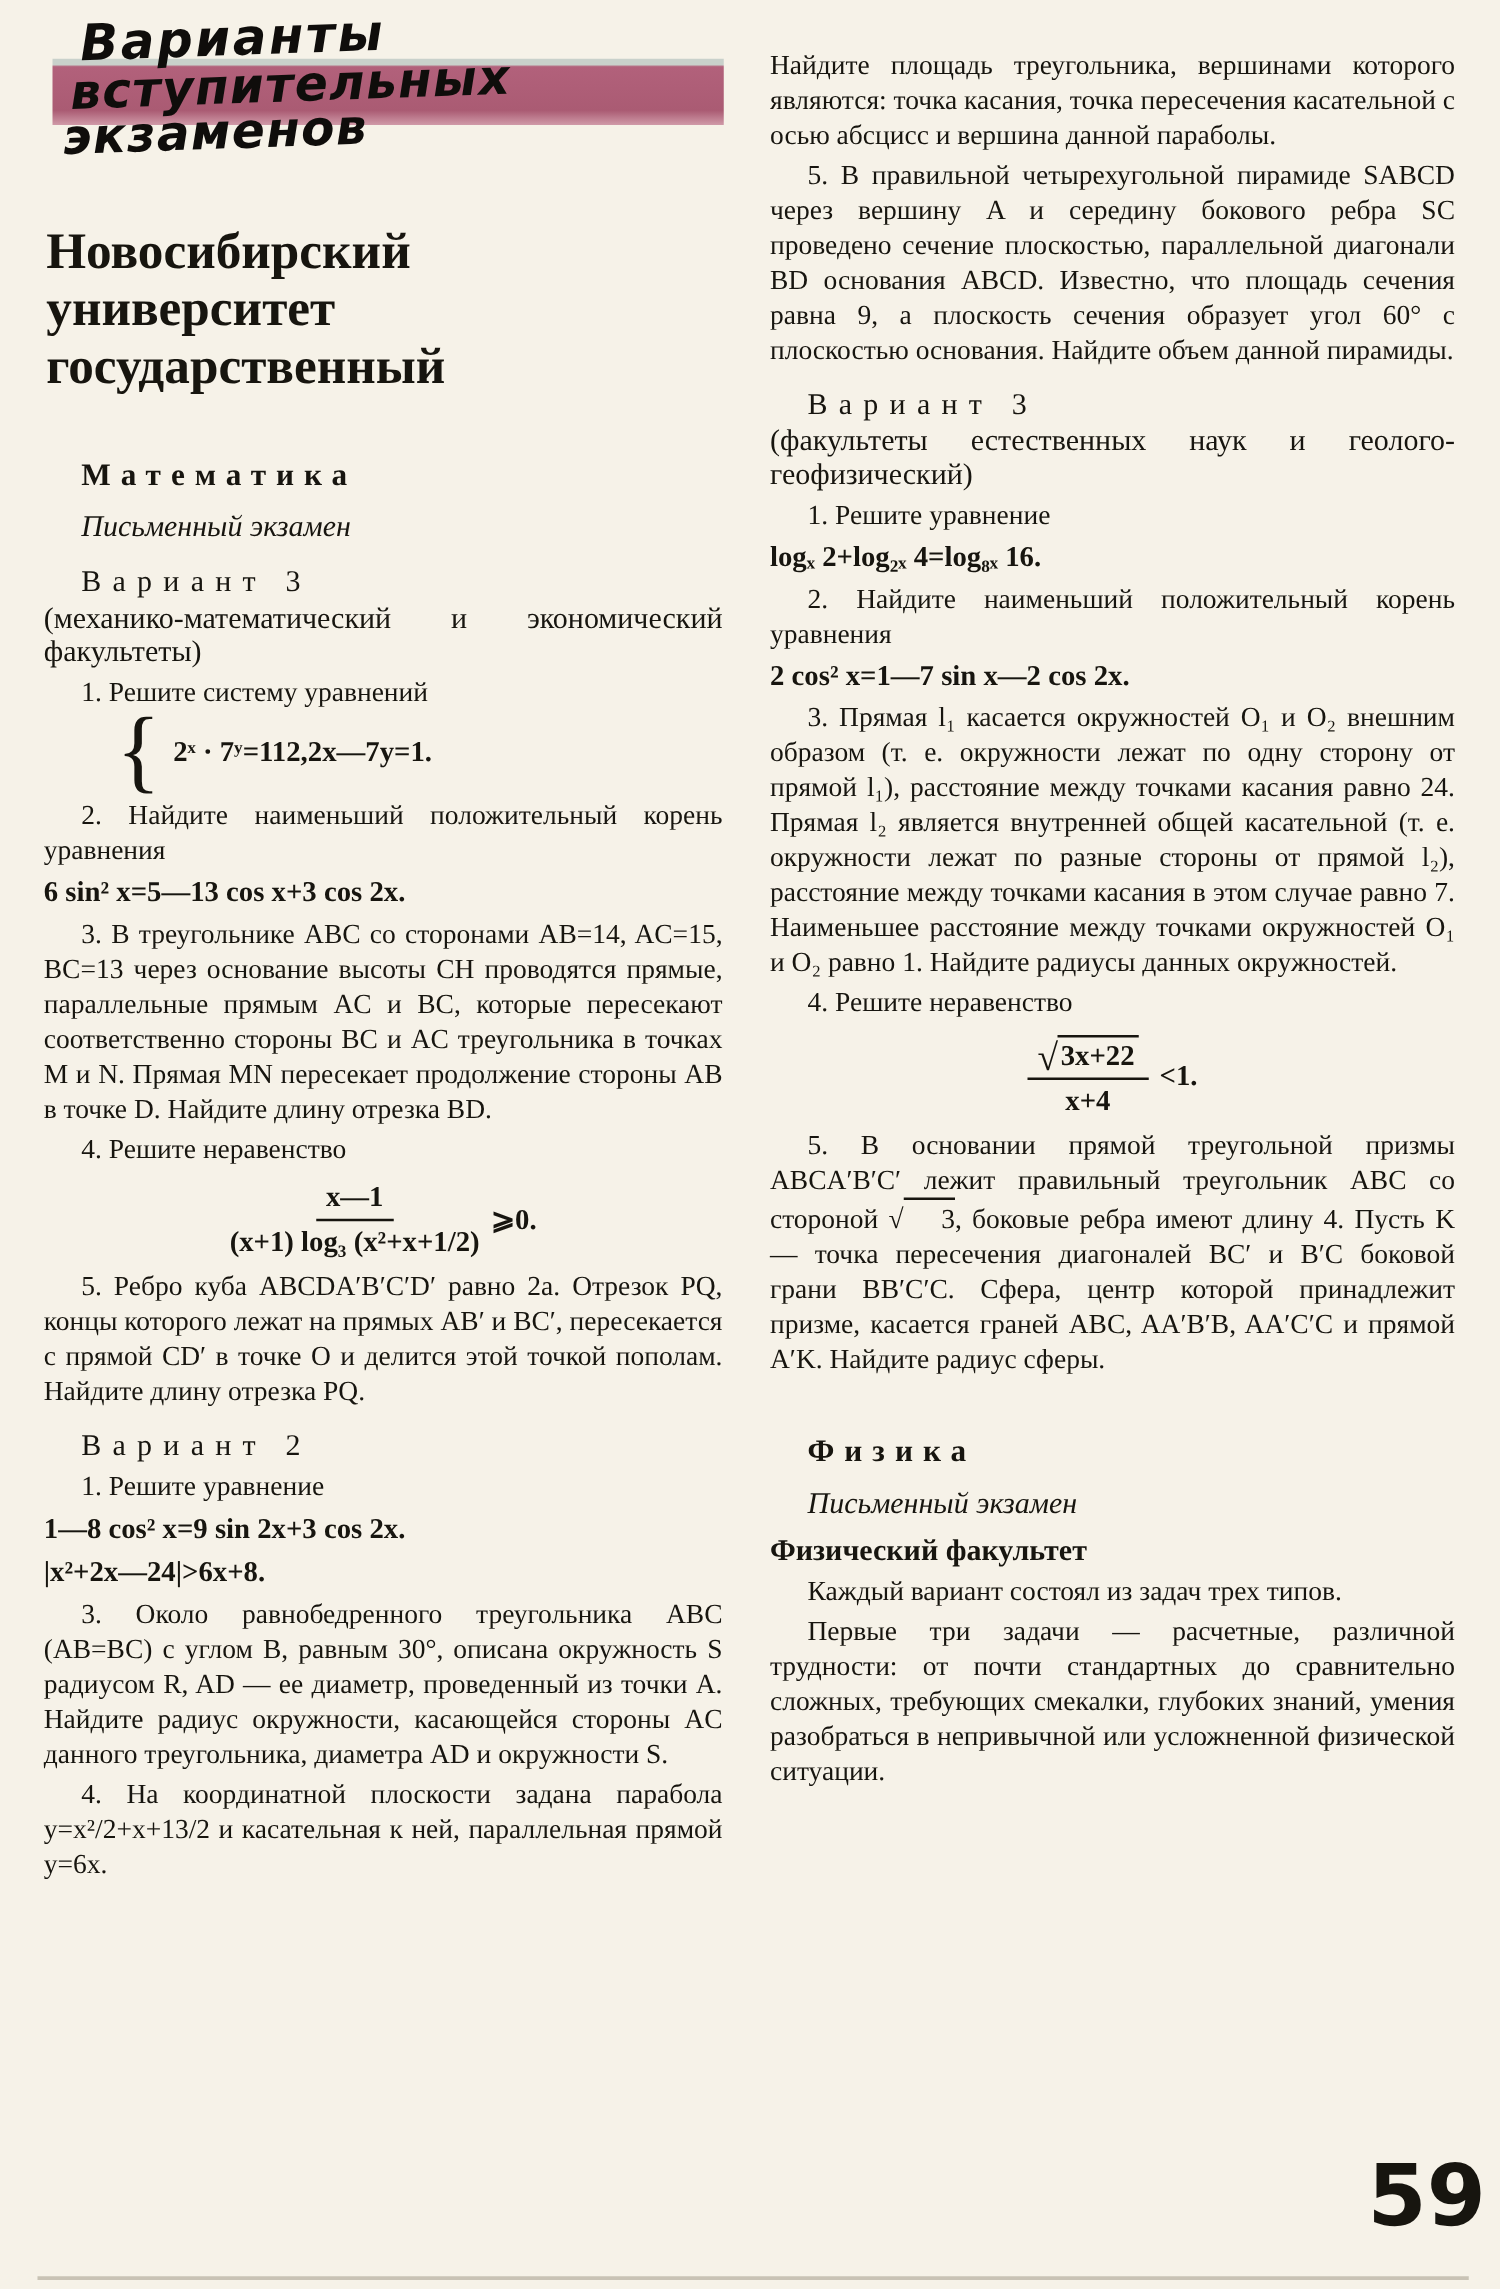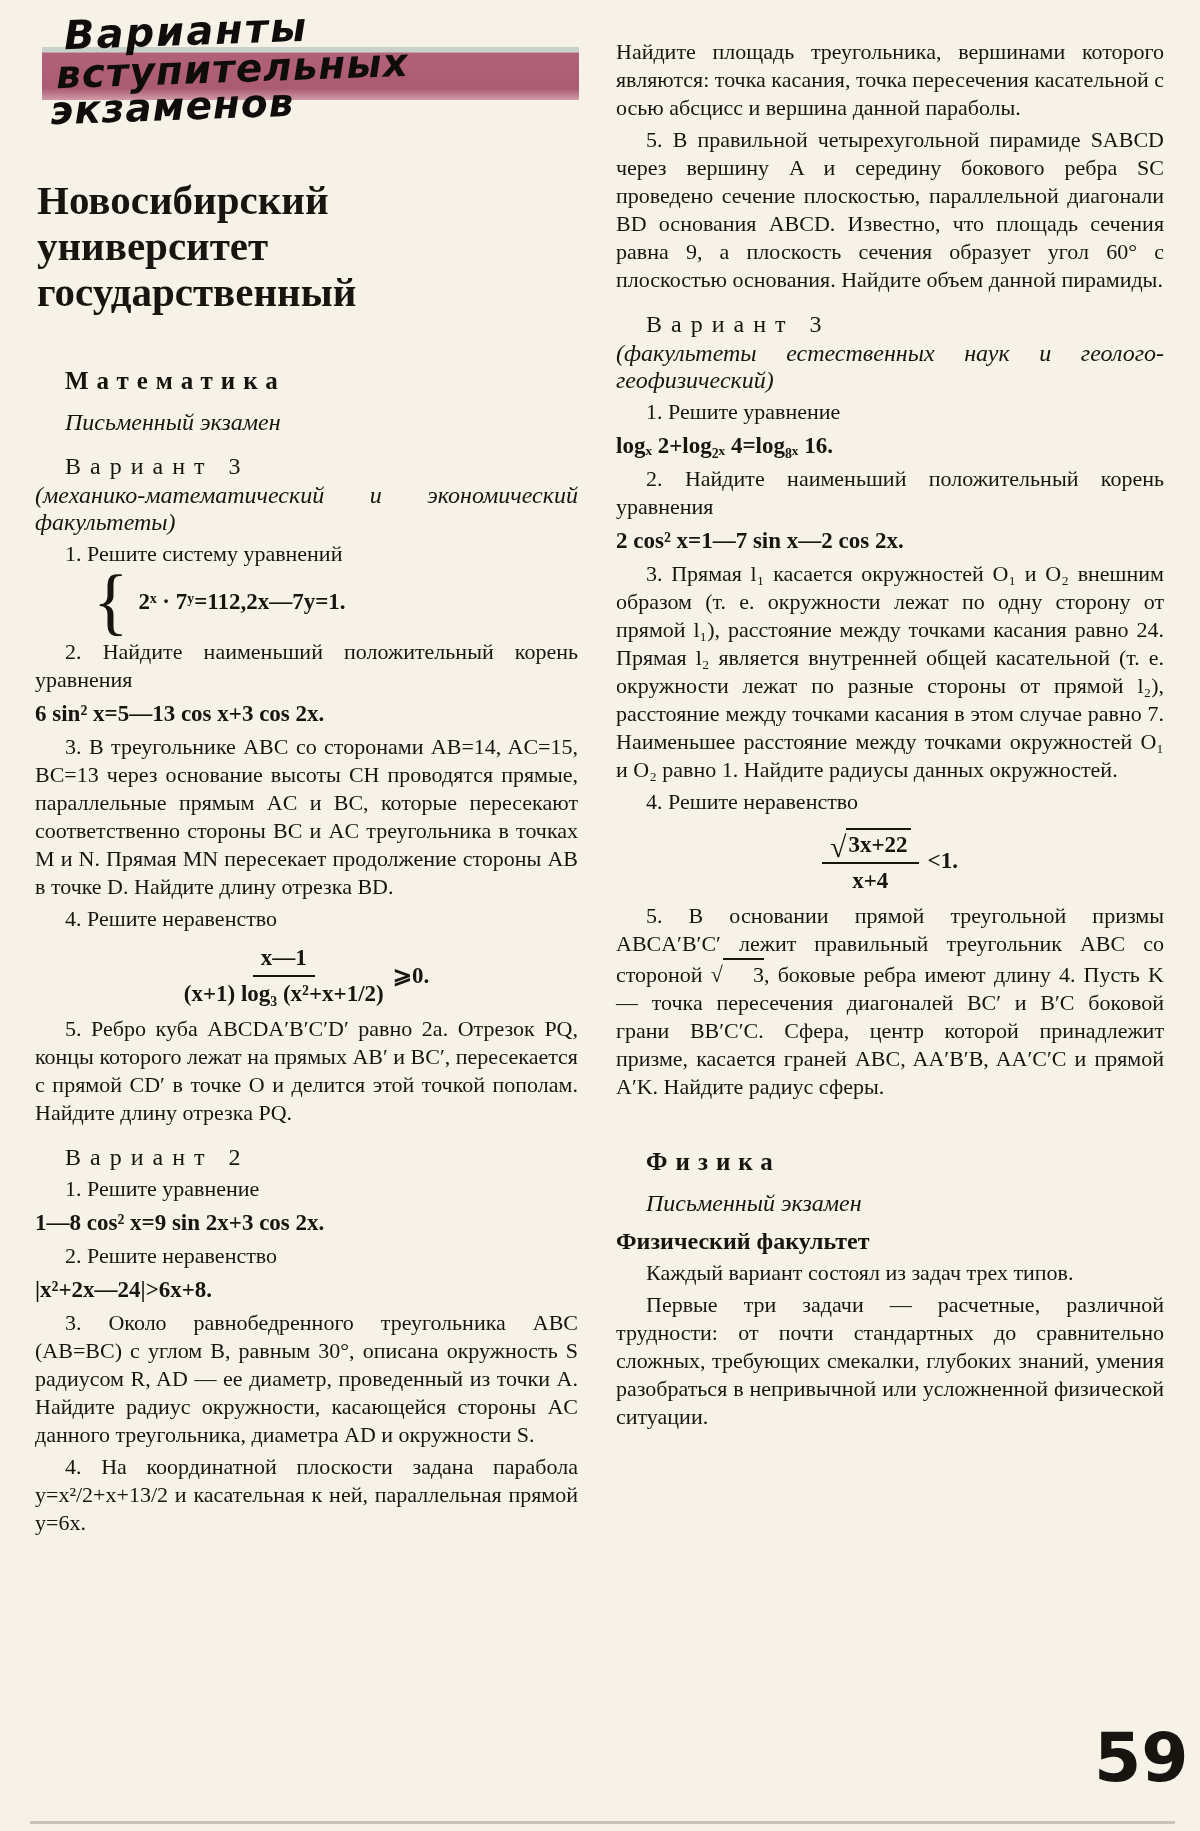--- a/index.html
+++ b/index.html
@@ -24,21 +24,21 @@
     font-size:41px; font-weight:700; line-height:46px; }
   .title span { display:block; }
   
   .col { position:absolute; font-size:22px; line-height:28px; }
   .col-left  { left:35px;  top:366px; width:543px; }
   .col-right { left:616px; top:34px;  width:548px; }
   .sec   { font-size:25px; font-weight:700; letter-spacing:8px; margin:0 0 0 30px; line-height:30px; }
   .sec.phys { margin-top:46px; }
   .exam  { font-style:italic; font-size:24px; margin:12px 0 0 30px; line-height:28px; }
   .variant { font-size:24px; letter-spacing:9px; margin:16px 0 0 30px; line-height:28px; }
-  .fac   { font-style:italic; font-size:24px; line-height:27px; text-align:justify; margin:2px 0 0 0; }
+  .fac   { font-size:24px; line-height:27px; text-align:justify; margin:2px 0 0 0; }
   .bold-sub { font-weight:700; font-size:24px; margin:10px 0 0 0; }
   .task  { margin:4px 0 0 0; text-align:justify; text-indent:30px; }
   .task.noind { text-indent:0; }
   .formula { margin:5px 0 4px; text-align:left; font-weight:700; font-size:23px; line-height:30px; }
   
   .system { display:flex; align-items:center; gap:10px; margin:2px 0 6px 58px;
     font-weight:700; font-size:23px; }
   .system .brace { font-size:74px; font-weight:400; line-height:62px; }
   .sys-lines { display:flex; flex-direction:row; }
   .sys-lines span { line-height:31px; }
@@ -106,21 +106,20 @@
       <span class="rel">⩾0.</span>
     </div>
 
     <p class="task">5. Ребро куба ABCDA′B′C′D′ равно 2a. Отрезок PQ, концы которого лежат на прямых AB′ и BC′, пересекается с прямой CD′ в точке O и делится этой точкой пополам. Найдите длину отрезка PQ.</p>
 
     <div class="variant">Вариант 2</div>
 
     <p class="task">1. Решите уравнение</p>
     <div class="formula">1—8 cos² x=9 sin 2x+3 cos 2x.</div>
 
-    <p class="task">2. Решите неравенство</p>
     <div class="formula">|x²+2x—24|&gt;6x+8.</div>
 
     <p class="task">3. Около равнобедренного треугольника ABC (AB=BC) с углом B, равным 30°, описана окружность S радиусом R, AD — ее диаметр, проведенный из точки A. Найдите радиус окружности, касающейся стороны AC данного треугольника, диаметра AD и окружности S.</p>
     <p class="task">4. На координатной плоскости задана парабола y=x²/2+x+13/2 и касательная к ней, параллельная прямой y=6x.</p>
   </div>
 
   <div class="col col-right">
     <p class="task noind">Найдите площадь треугольника, вершинами которого являются: точка касания, точка пересечения касательной с осью абсцисс и вершина данной параболы.</p>
     <p class="task">5. В правильной четырехугольной пирамиде SABCD через вершину A и середину бокового ребра SC проведено сечение плоскостью, параллельной диагонали BD основания ABCD. Известно, что площадь сечения равна 9, а плоскость сечения образует угол 60° с плоскостью основания. Найдите объем данной пирамиды.</p>
 

